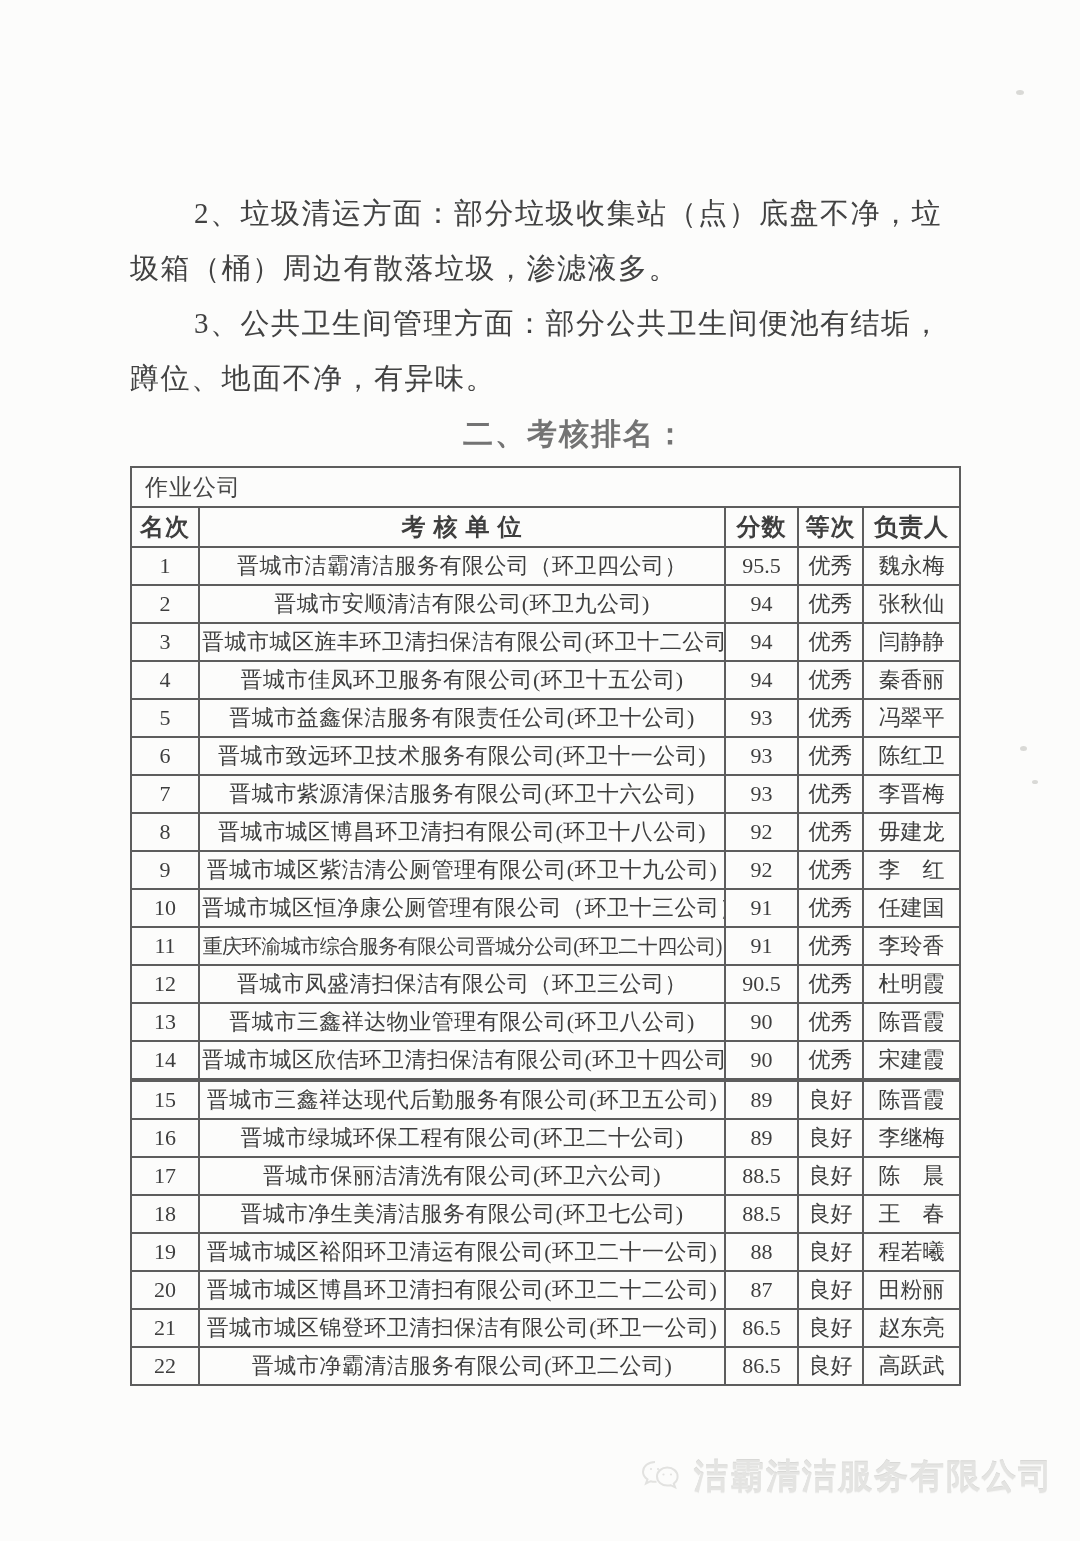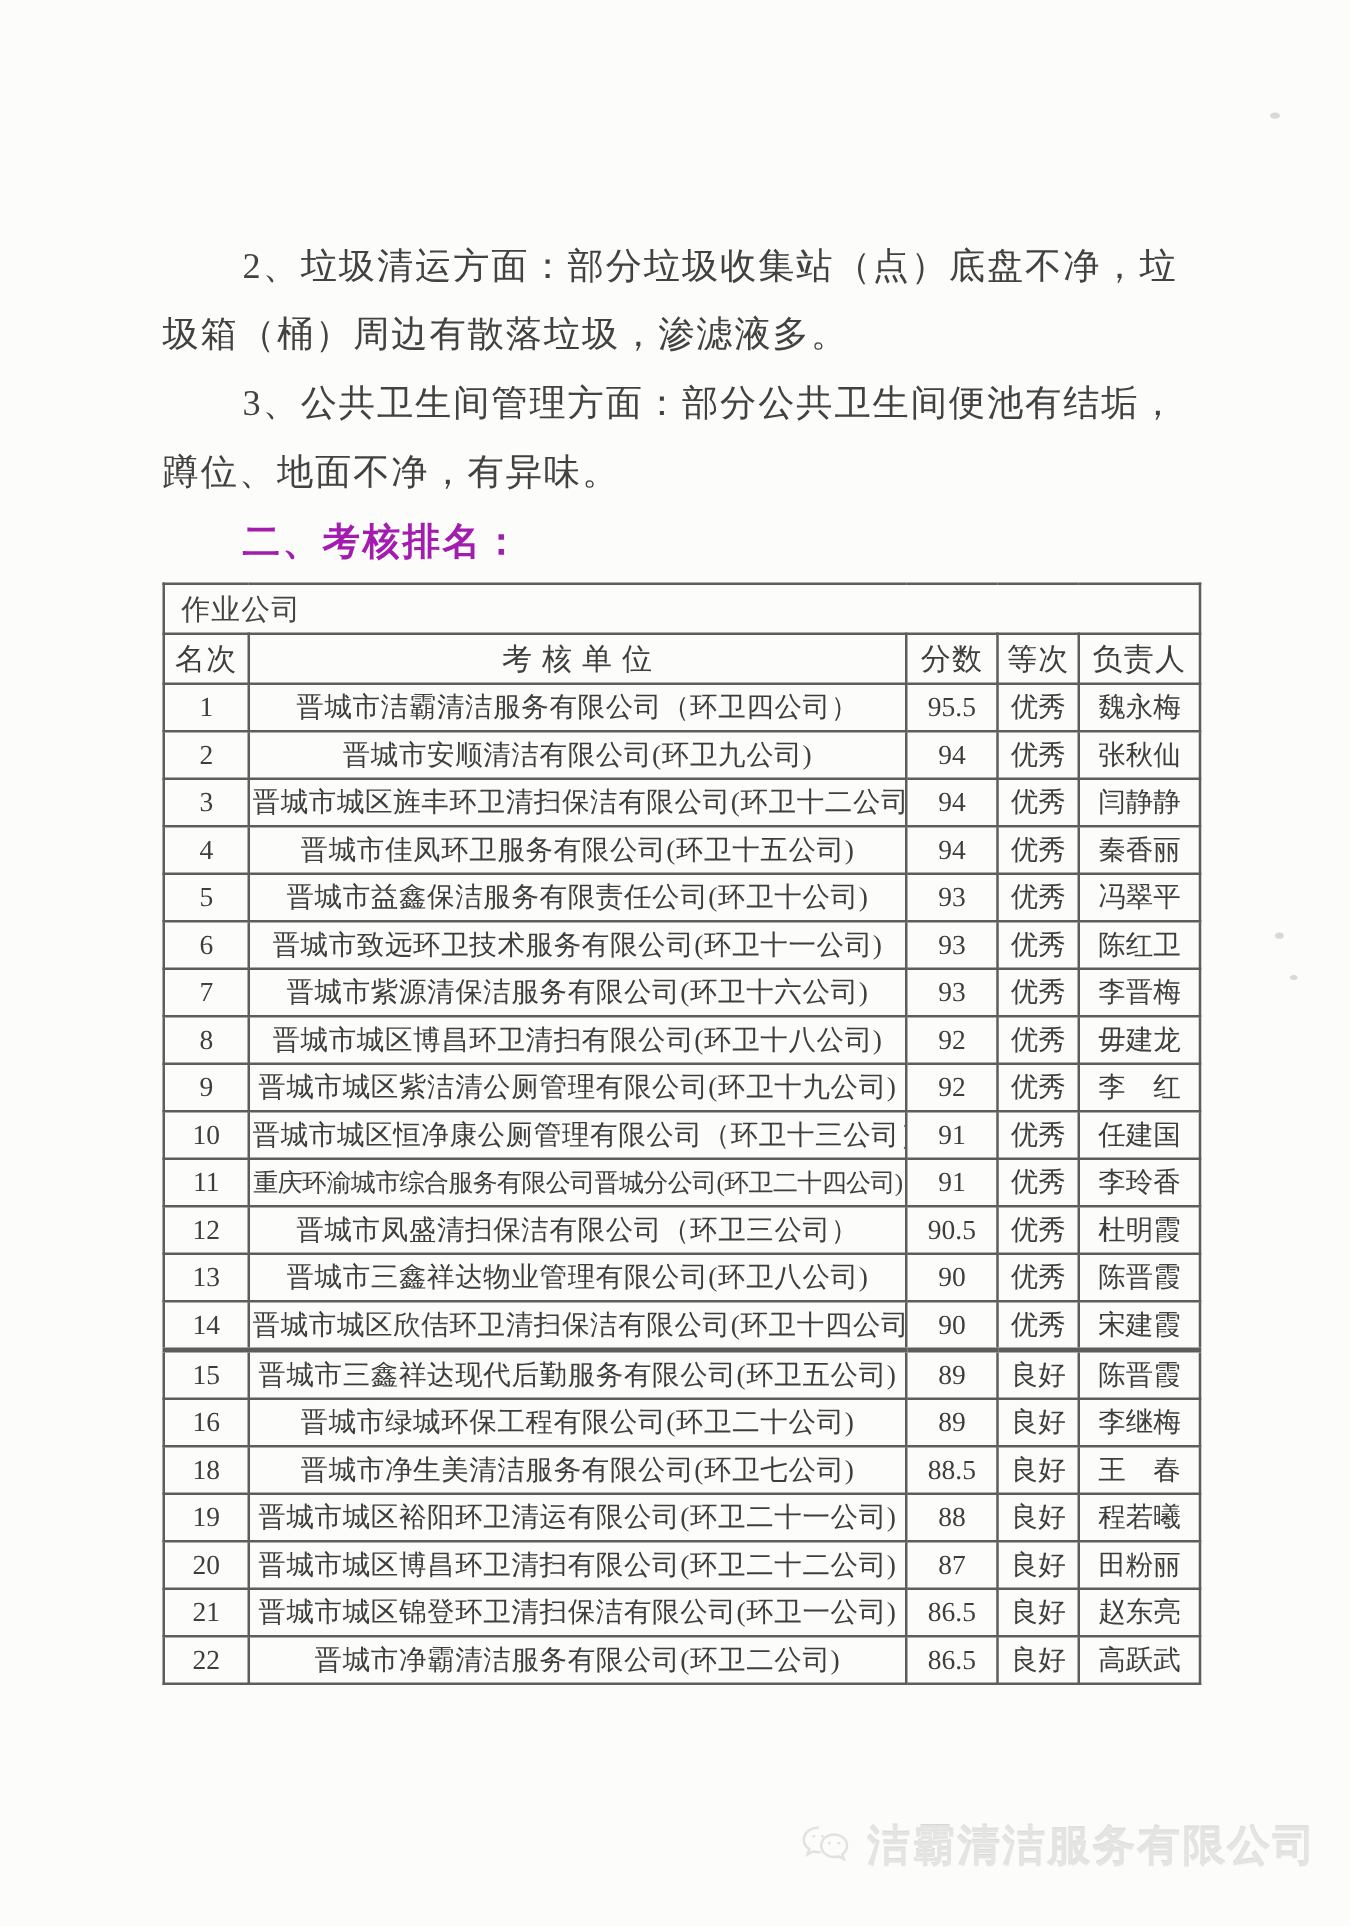--- a/index.html
+++ b/index.html
@@ -26,21 +26,22 @@
     color:#424242;
   }
   .indent { padding-left:64px; }
   .section-heading {
     margin:0;
     font-size:30px;
     font-weight:bold;
     line-height:55px;
     padding-left:64px;
     letter-spacing:2px;
-    color:#a21caf;
+    color:#737373;
+    text-align:center;
   }
   table.rank-table {
     border-collapse:collapse;
     table-layout:fixed;
     width:829px;
     margin-top:5px;
     background:#fcfcfb;
   }
   table.rank-table td, table.rank-table th {
     border:2px solid #5d5d5d;
@@ -52,21 +53,21 @@
     font-size:23px;
     font-weight:normal;
     text-align:left;
     padding-left:13px;
     letter-spacing:1px;
     color:#454545;
   }
   tr.head-row th {
     height:38px;
     font-size:24px;
-    font-weight:normal;
+    font-weight:bold;
     text-align:center;
     letter-spacing:1px;
     color:#3e3e3e;
     white-space:nowrap;
   }
   tr.data-row td {
     height:36px;
     font-size:22px;
     text-align:center;
     white-space:nowrap;
@@ -245,20 +246,27 @@
     <td class="c-person">陈晋霞</td>
   </tr>
           <tr class="data-row">
     <td class="c-rank">16</td>
     <td class="c-unit">晋城市绿城环保工程有限公司(环卫二十公司)</td>
     <td class="c-score">89</td>
     <td class="c-grade">良好</td>
     <td class="c-person">李继梅</td>
   </tr>
           <tr class="data-row">
+    <td class="c-rank">17</td>
+    <td class="c-unit">晋城市保丽洁清洗有限公司(环卫六公司)</td>
+    <td class="c-score">88.5</td>
+    <td class="c-grade">良好</td>
+    <td class="c-person">陈　晨</td>
+  </tr>
+          <tr class="data-row">
     <td class="c-rank">18</td>
     <td class="c-unit">晋城市净生美清洁服务有限公司(环卫七公司)</td>
     <td class="c-score">88.5</td>
     <td class="c-grade">良好</td>
     <td class="c-person">王　春</td>
   </tr>
           <tr class="data-row">
     <td class="c-rank">19</td>
     <td class="c-unit">晋城市城区裕阳环卫清运有限公司(环卫二十一公司)</td>
     <td class="c-score">88</td>

